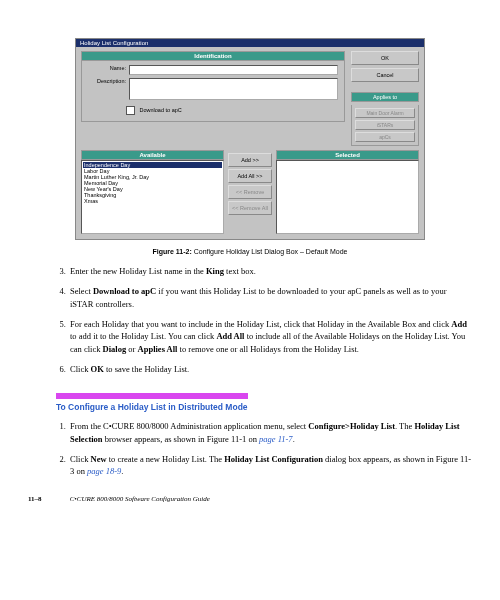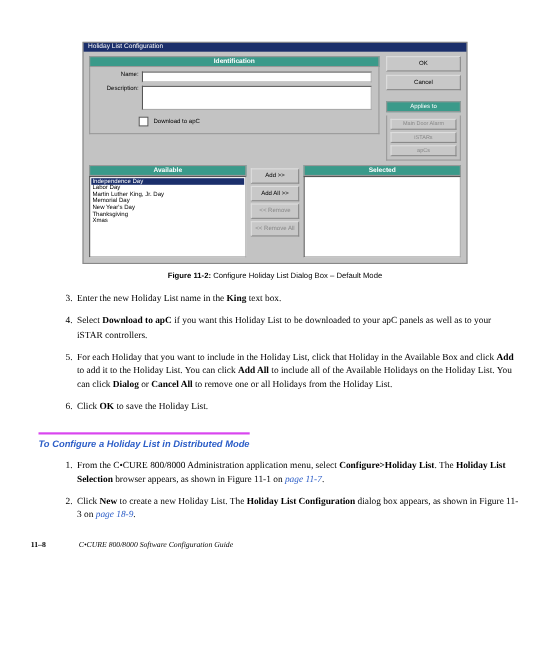--- a/index.html
+++ b/index.html
@@ -152,40 +152,39 @@
     margin: 8px 0 10px;
   }
   .body-text ol {
     margin: 0;
     padding-left: 40px;
     font-size: 8.5px;
     line-height: 1.45;
   }
   .body-text li { margin-bottom: 8px; padding-left: 2px;}
   .sub-head {
-    border-top: 2px solid #d946ef;
+    border-top: 6px solid #d946ef;
     color: #2b5dc7;
     font-family: Arial, sans-serif;
     font-weight: bold;
     font-size: 8.5px;
     padding-top: 3px;
-    margin: 10px 0 8px 7px;
+    margin: 10px 0 8px 28px;
     display: inline-block;
-    font-style: italic;
   }
   .link { color: #2b5dc7; font-style: italic; }
   .footer {
     display: flex;
-    gap: 14px;
+    gap: 28px;
     font-size: 7px;
     margin-top: 18px;
     padding-left: 0;
   }
   .pgnum { font-weight: bold; }
-  .footer-title { font-style: italic; margin-left: 16px; }
+  .footer-title { font-style: italic; }
 </style>
 </head>
 <body>
 
 <div class="page">
 
   <div class="dialog-wrap">
     <div class="dialog">
       <div class="title-bar">Holiday List Configuration</div>
 
@@ -248,21 +247,21 @@
   </div>
 
   <div class="figcap">
     <b>Figure 11-2:</b>&nbsp;<span>Configure Holiday List Dialog Box – Default Mode</span>
   </div>
 
   <div class="body-text">
     <ol start="3">
       <li>Enter the new Holiday List name in the <b>King</b> text box.</li>
       <li>Select <b>Download to apC</b> if you want this Holiday List to be downloaded to your apC panels as well as to your iSTAR controllers.</li>
-      <li>For each Holiday that you want to include in the Holiday List, click that Holiday in the Available Box and click <b>Add</b> to add it to the Holiday List. You can click <b>Add All</b> to include all of the Available Holidays on the Holiday List. You can click <b>Dialog</b> or <b>Cancel All</b> to remove one or all Holidays from the Holiday List.</li>
+      <li>For each Holiday that you want to include in the Holiday List, click that Holiday in the Available Box and click <b>Add</b> to add it to the Holiday List. You can click <b>Add All</b> to include all of the Available Holidays on the Holiday List. You can click <b>Dialog</b> or <b>Applies All</b> to remove one or all Holidays from the Holiday List.</li>
       <li>Click <b>OK</b> to save the Holiday List.</li>
     </ol>
 
     <div class="sub-head">To Configure a Holiday List in Distributed Mode</div>
 
     <ol start="1">
       <li>From the C•CURE 800/8000 Administration application menu, select <b>Configure&gt;Holiday List</b>. The <b>Holiday List Selection</b> browser appears, as shown in Figure 11-1 on <span class="link">page 11-7</span>.</li>
       <li>Click <b>New</b> to create a new Holiday List. The <b>Holiday List Configuration</b> dialog box appears, as shown in Figure 11-3 on <span class="link">page 18-9</span>.</li>
     </ol>
   </div>

